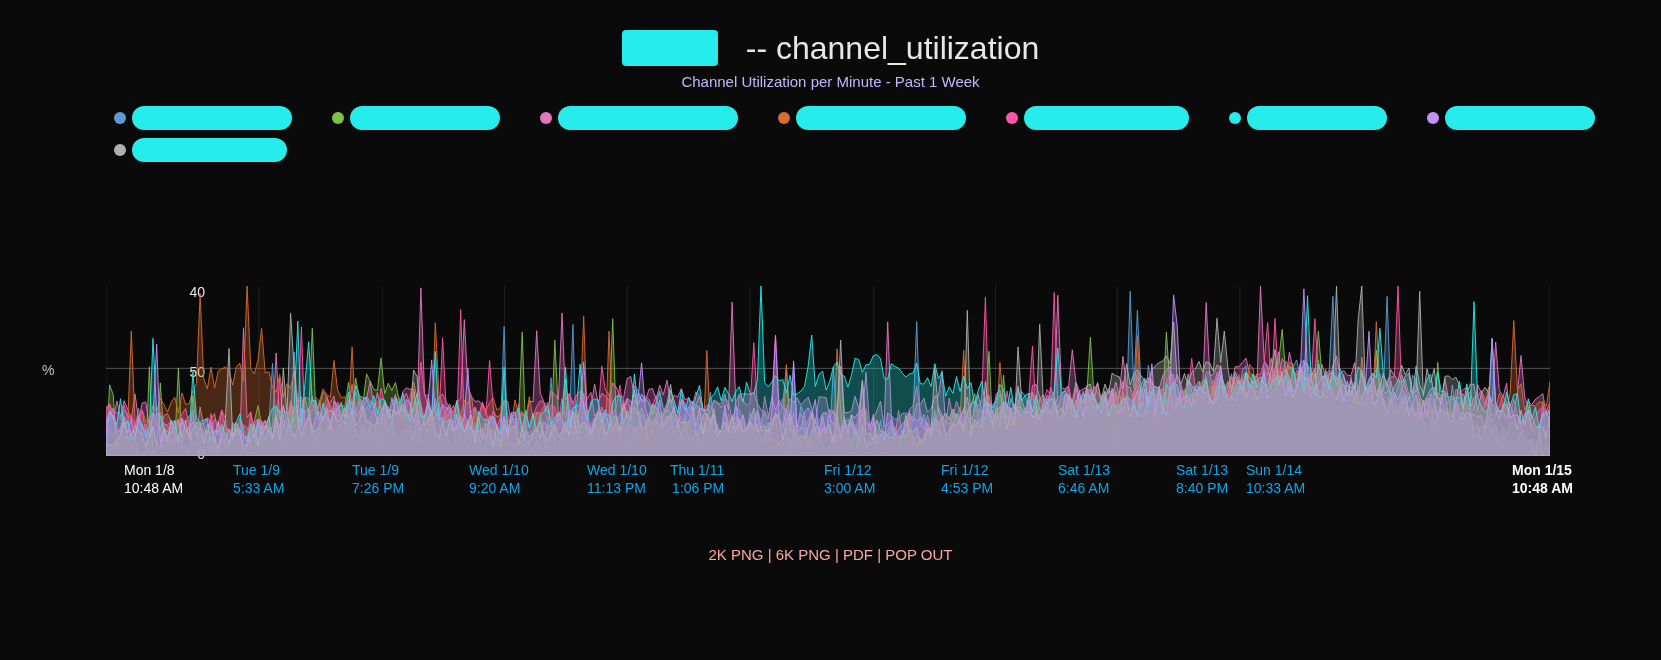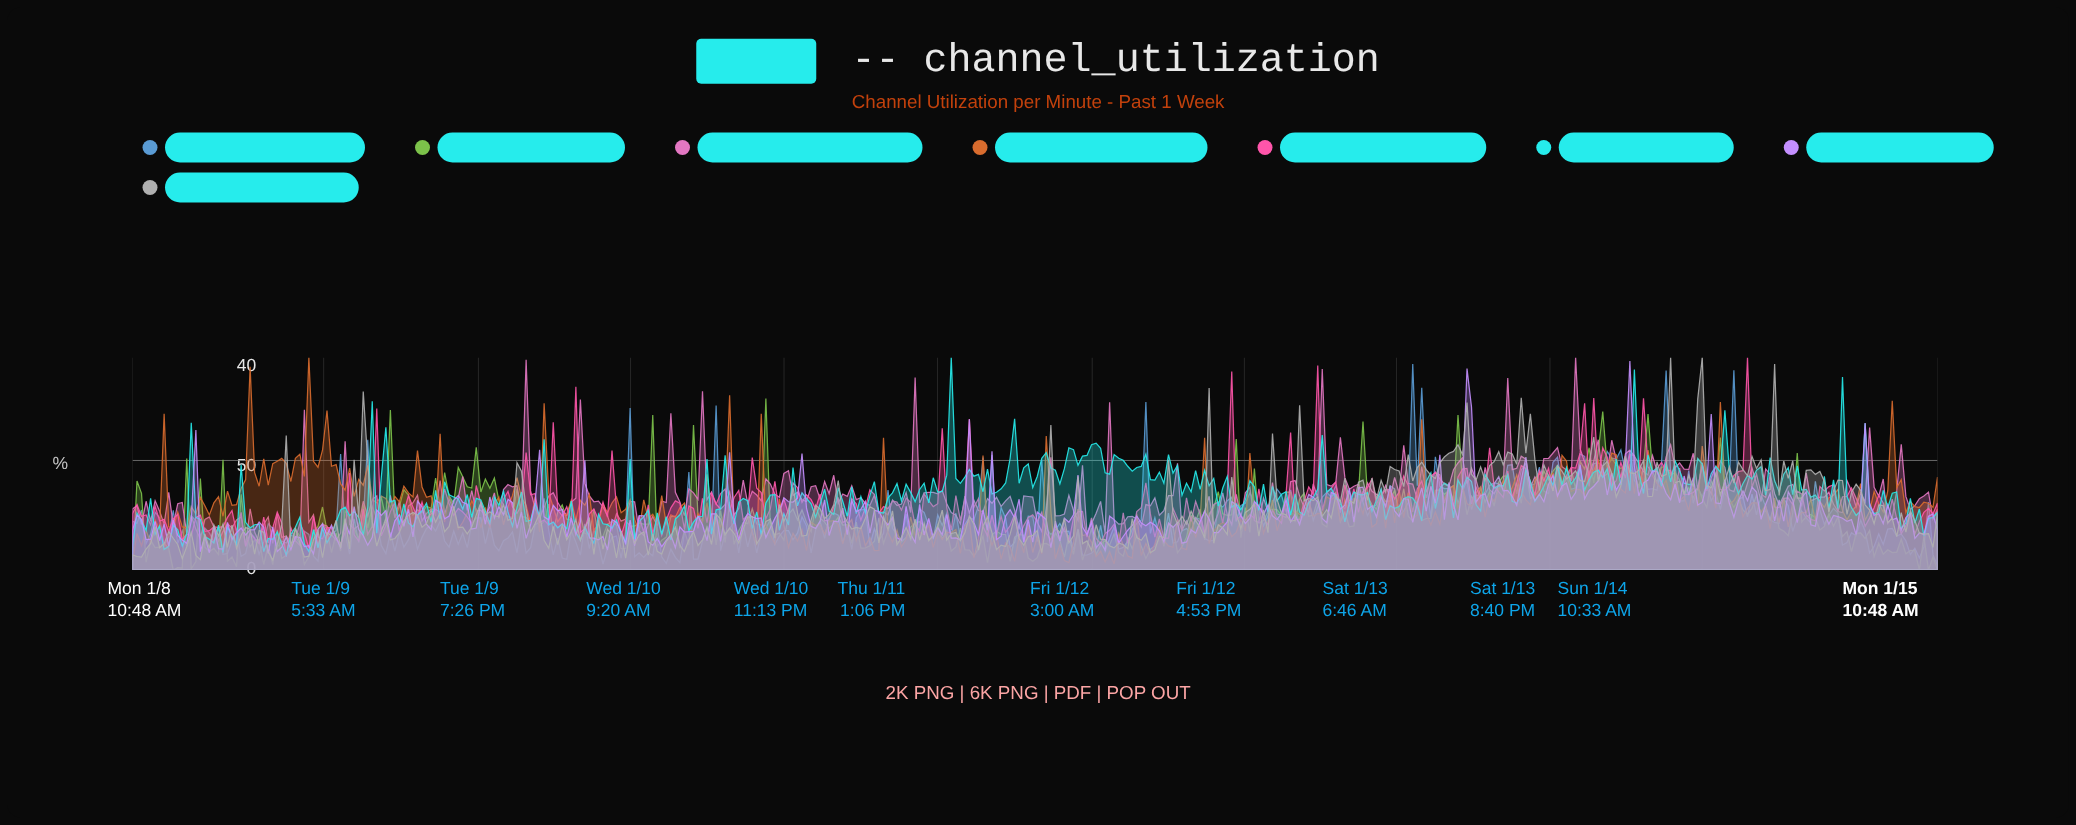--- a/index.html
+++ b/index.html
@@ -17,40 +17,38 @@
     position: relative;
     width: 1649px;
     height: 648px;
     margin: 6px;
     background: #0a0a0a;
     border-radius: 10px;
   }
   .title-row {
     display: flex;
     justify-content: center;
-    align-items: center;
     gap: 28px;
     padding-top: 24px;
-    font-family: Liberation Mono, monospace;
   }
   .title-block {
     width: 96px;
     height: 36px;
     background: #26ecec;
     border-radius: 4px;
   }
   .title-text {
     font-size: 32px;
     font-weight: 400;
     color: #e8e8e8;
   }
   .subtitle {
     text-align: center;
     font-size: 15px;
-    color: #c2410c;
+    color: #c4b5fd;
     margin-top: 6px;
     font-weight: 300;
   }
   .legend-area {
     position: absolute;
     left: 108px;
     top: 100px;
     width: 1440px;
   }
   .legend-row {
@@ -98,21 +96,21 @@
     display: flex;
   }
   .xl {
     position: absolute;
     font-size: 14px;
     color: #0ea5e9;
     line-height: 1.25;
     font-weight: 300;
     white-space: nowrap;
   }
-  .xl.bold { color: #fff; font-weight: 500; }
+  .xl.bold { color: #fff; font-weight: 500; margin-left: 38px; }
   .export-row {
     position: absolute;
     left: 0;
     right: 0;
     top: 540px;
     text-align: center;
     font-size: 15px;
     color: #b8b8b8;
     font-weight: 300;
   }

